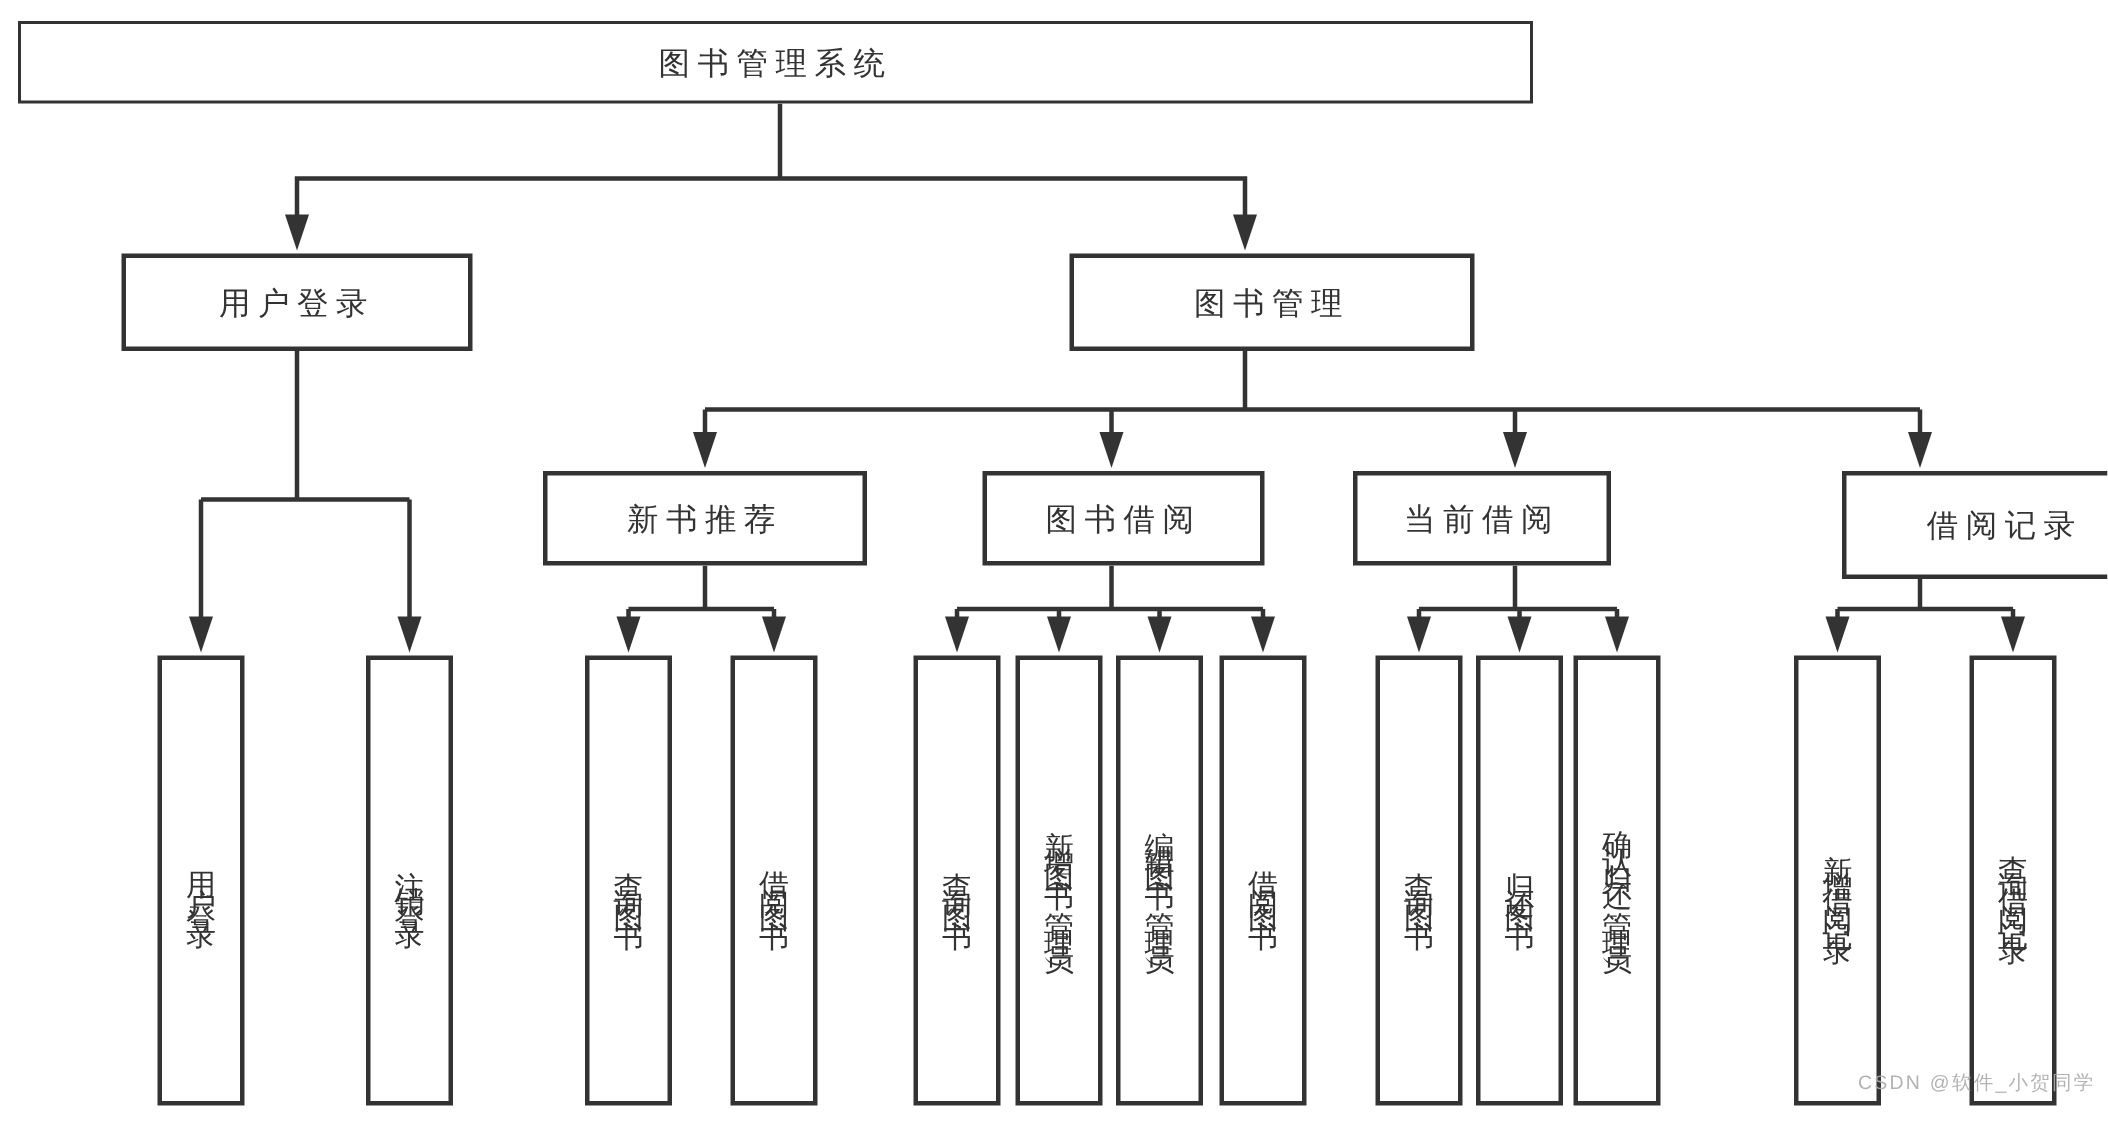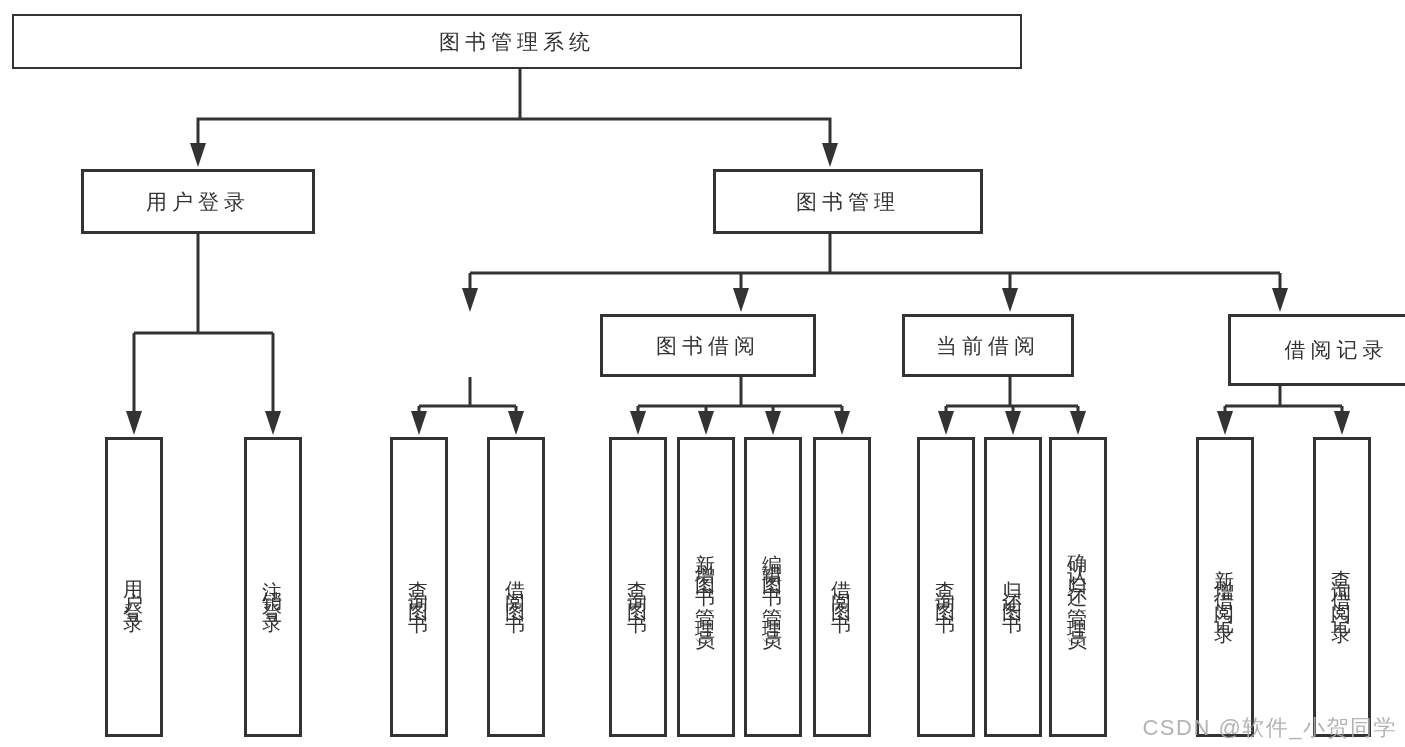--- a/index.html
+++ b/index.html
@@ -24,21 +24,21 @@
   .box.root{border-width:2px;}
   .box.h span{
     font-size:21px;letter-spacing:5px;white-space:nowrap;
   }
   .box.v span{
     writing-mode:vertical-rl;text-orientation:mixed;
     font-size:20px;letter-spacing:11px;white-space:nowrap;
   }
   .watermark{
     position:absolute;right:8px;top:713px;
-    font-size:22px;letter-spacing:1.5px;
+    font-size:13px;letter-spacing:1.5px;
     color:var(--wm,#ababab);opacity:.9;white-space:nowrap;
   }
 </style>
 </head>
 <body>
 
 <div class="canvas">
 
   <svg class="connectors" viewBox="0 0 1405 747" fill="none" stroke="currentColor" stroke-width="3">
     <g>
@@ -87,21 +87,24 @@
     <span>图书管理系统</span>
   </div>
 
   <div class="box h" style="left:81px;top:169px;width:234px;height:65px">
     <span>用户登录</span>
   </div>
   <div class="box h" style="left:713px;top:169px;width:270px;height:65px">
     <span>图书管理</span>
   </div>
 
-  <div class="box h" style="left:600px;top:314px;width:216px;height:63px">
+  <div class="box h" style="left:362px;top:314px;width:216px;height:63px">
+    <span>新书推荐</span>
+  </div>
+  <div class="box h" style="left:655px;top:314px;width:188px;height:63px">
     <span>图书借阅</span>
   </div>
   <div class="box h" style="left:902px;top:314px;width:172px;height:63px">
     <span>当前借阅</span>
   </div>
   <div class="box h" style="left:1228px;top:314px;width:217px;height:72px">
     <span>借阅记录</span>
   </div>
 
   <div class="box v" style="left:105px;top:437px;width:58px;height:300px">

